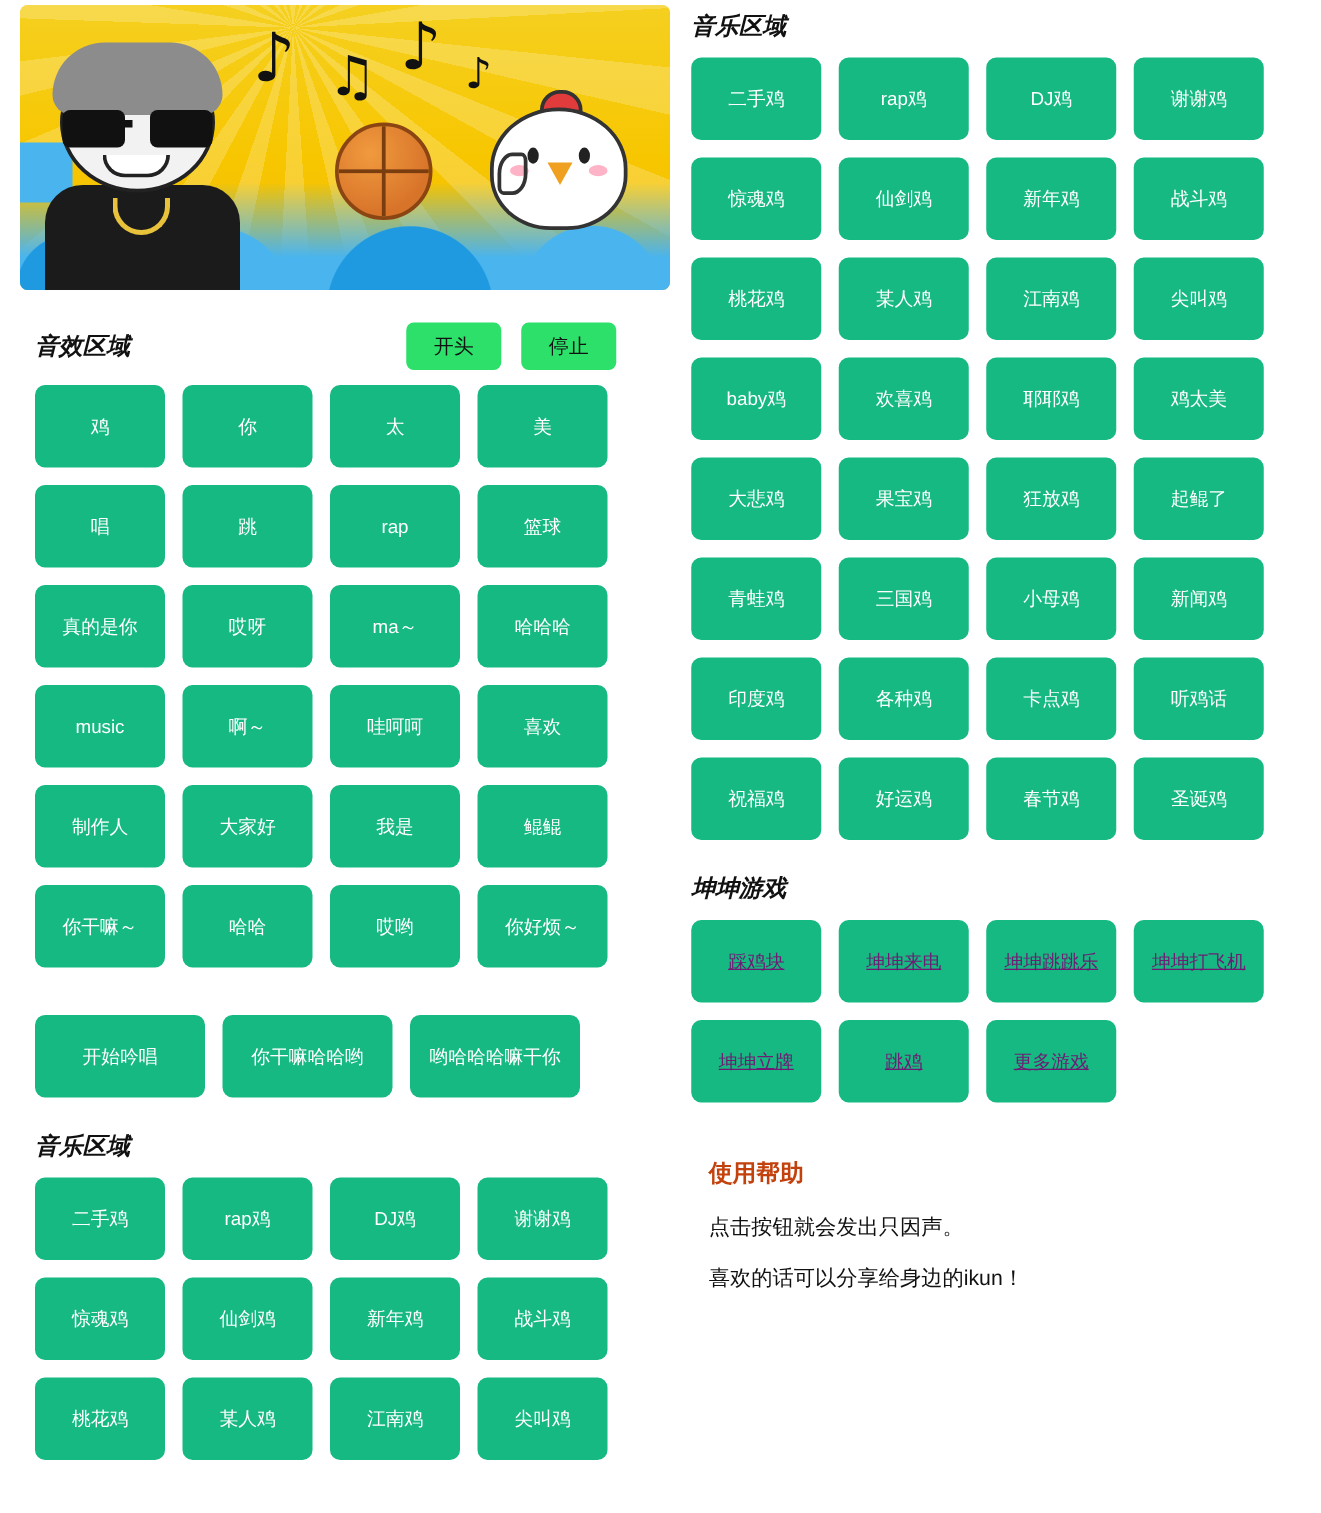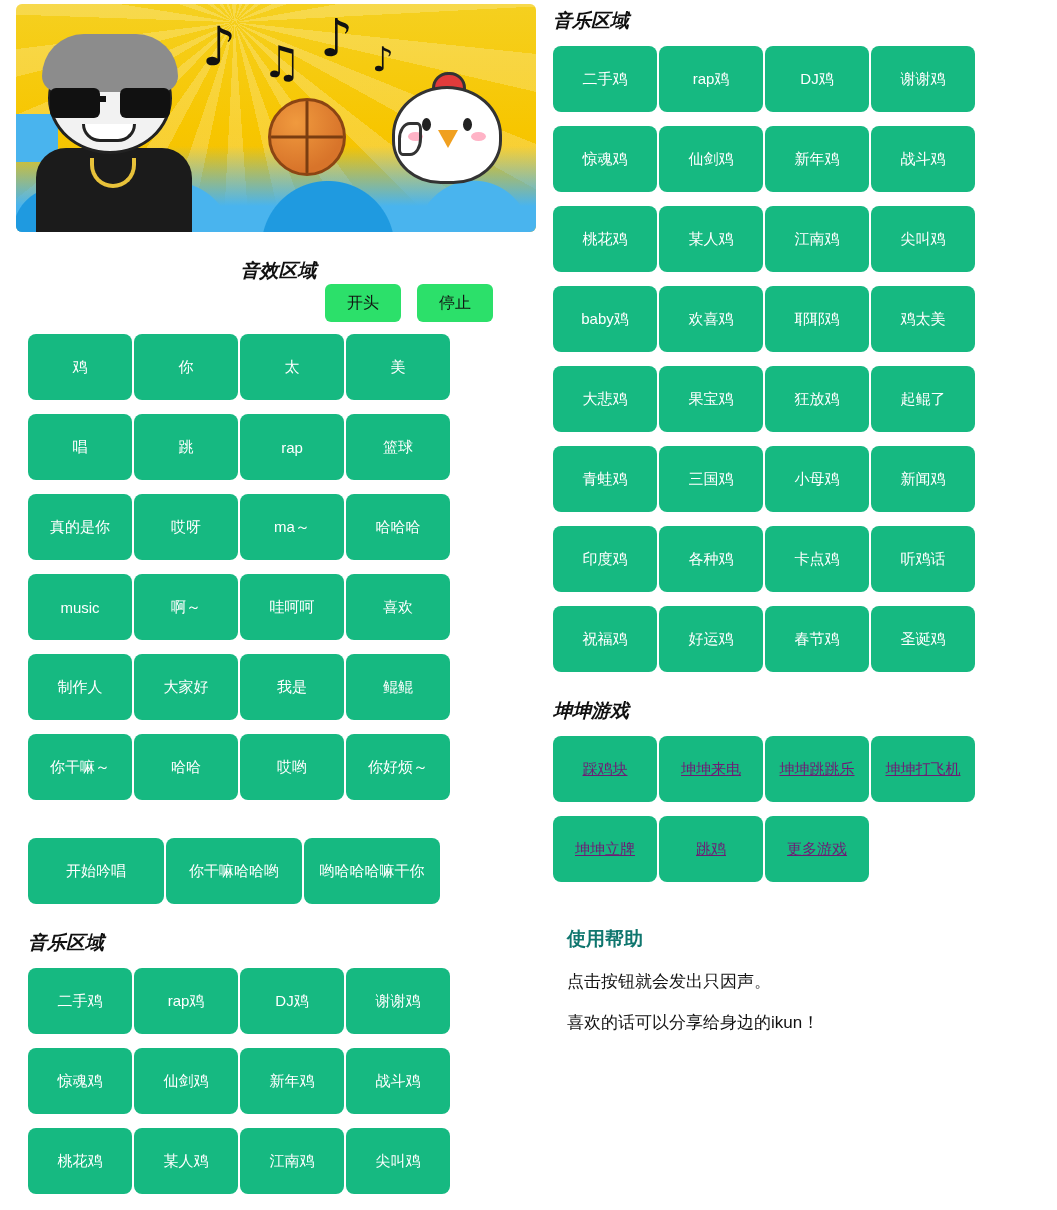--- a/index.html
+++ b/index.html
@@ -213,21 +213,20 @@
     font-weight: bold;
     font-style: italic;
   }
   .col-right h2.section-title { margin-left: 8px; }
   .col-right .first-title { margin-top: 8px; }
 
   .title-row {
     display: flex;
     align-items: center;
     margin: 26px 0 12px 0;
-    flex-direction: column;
   }
   .title-row h2.section-title { margin: 0 0 0 20px; }
   .ctrl-buttons {
     margin-left: auto;
     display: flex;
     gap: 16px;
     padding-right: 36px;
   }
   .btn-ctrl {
     background: #2ce06a;
@@ -237,21 +236,21 @@
     width: 76px;
     height: 38px;
     font-size: 16px;
     cursor: pointer;
     font-family: "Liberation Sans", sans-serif;
   }
 
   .grid {
     display: flex;
     flex-wrap: wrap;
-    gap: 14px 2px;
+    gap: 14px 14px;
     padding: 0 8px 0 20px;
   }
   .grid.right-grid { padding: 0 8px 0 8px; }
 
   .chip {
     background: #16b981;
     color: #fff;
     border: none;
     border-radius: 8px;
     height: 66px;
@@ -279,21 +278,21 @@
     white-space: nowrap;
   }
 
   .help {
     margin: 44px 0 0 8px;
     padding-left: 14px;
   }
   .help h2 {
     font-size: 19px;
     margin: 0 0 18px 0;
-    color: #0f766e;
+    color: #c2410c;
   }
   .help p {
     font-size: 17px;
     margin: 0 0 18px 0;
     color: #111;
   }
 </style>
 </head>
 <body>
 

